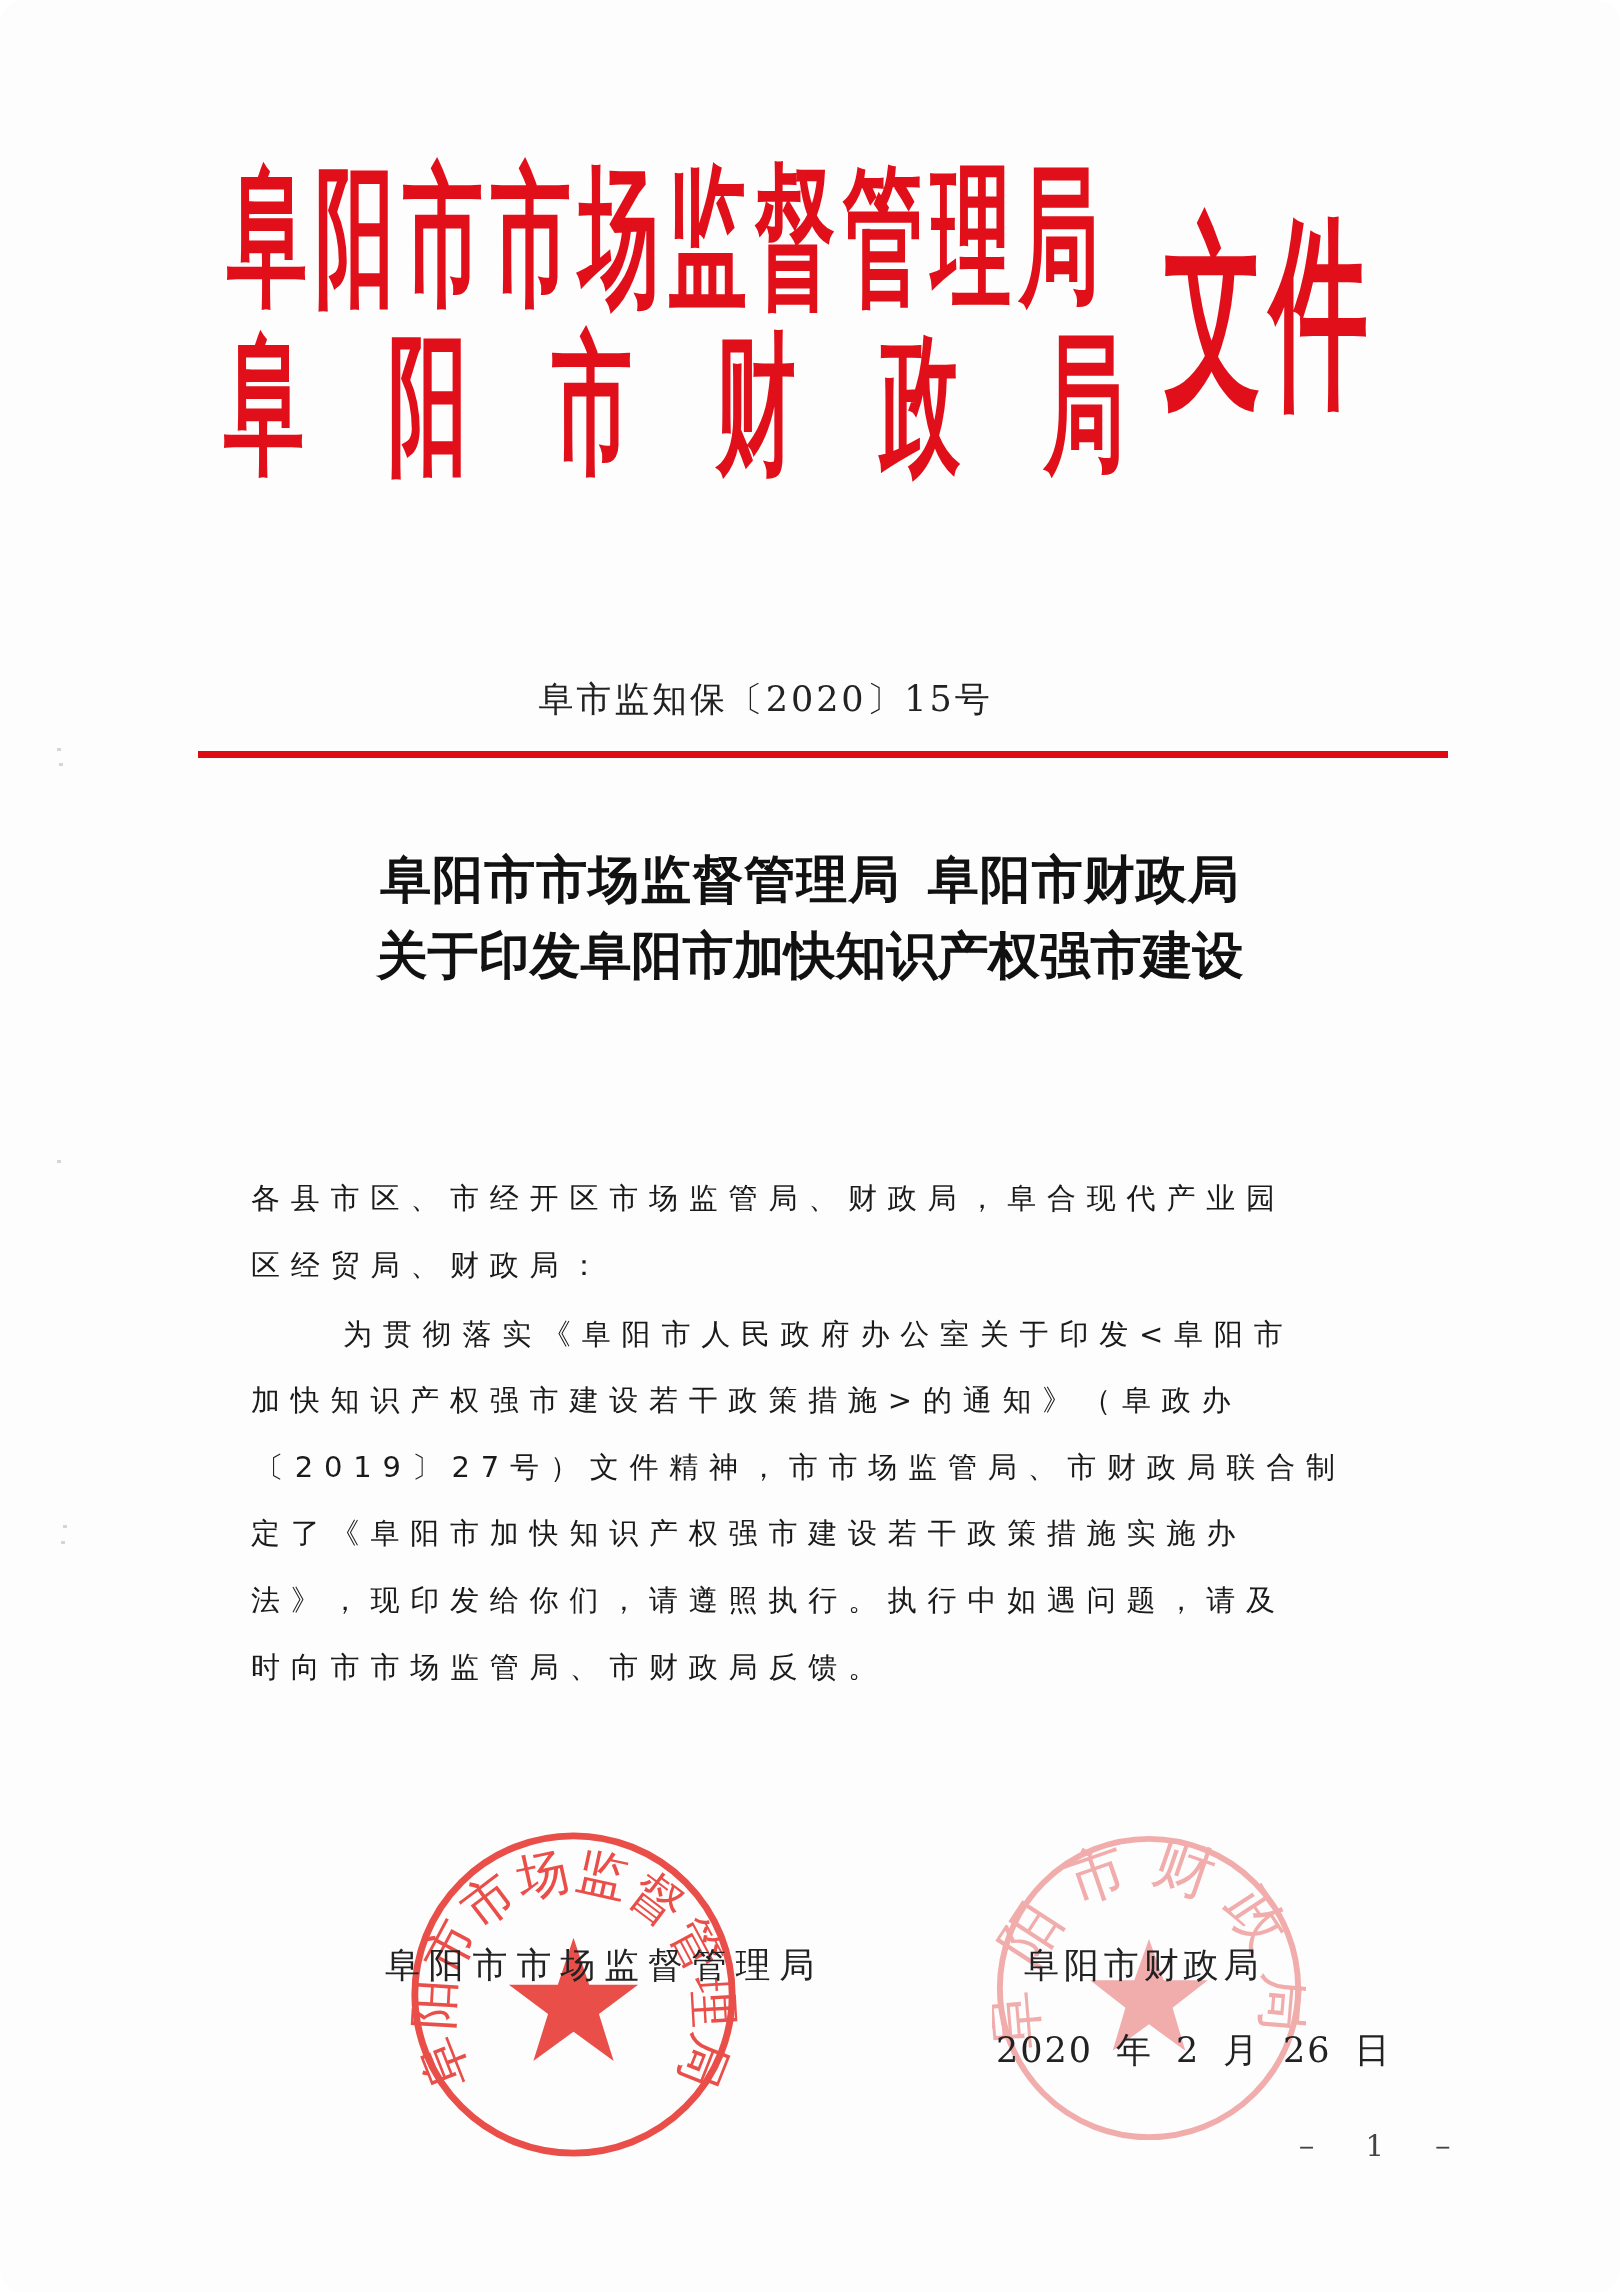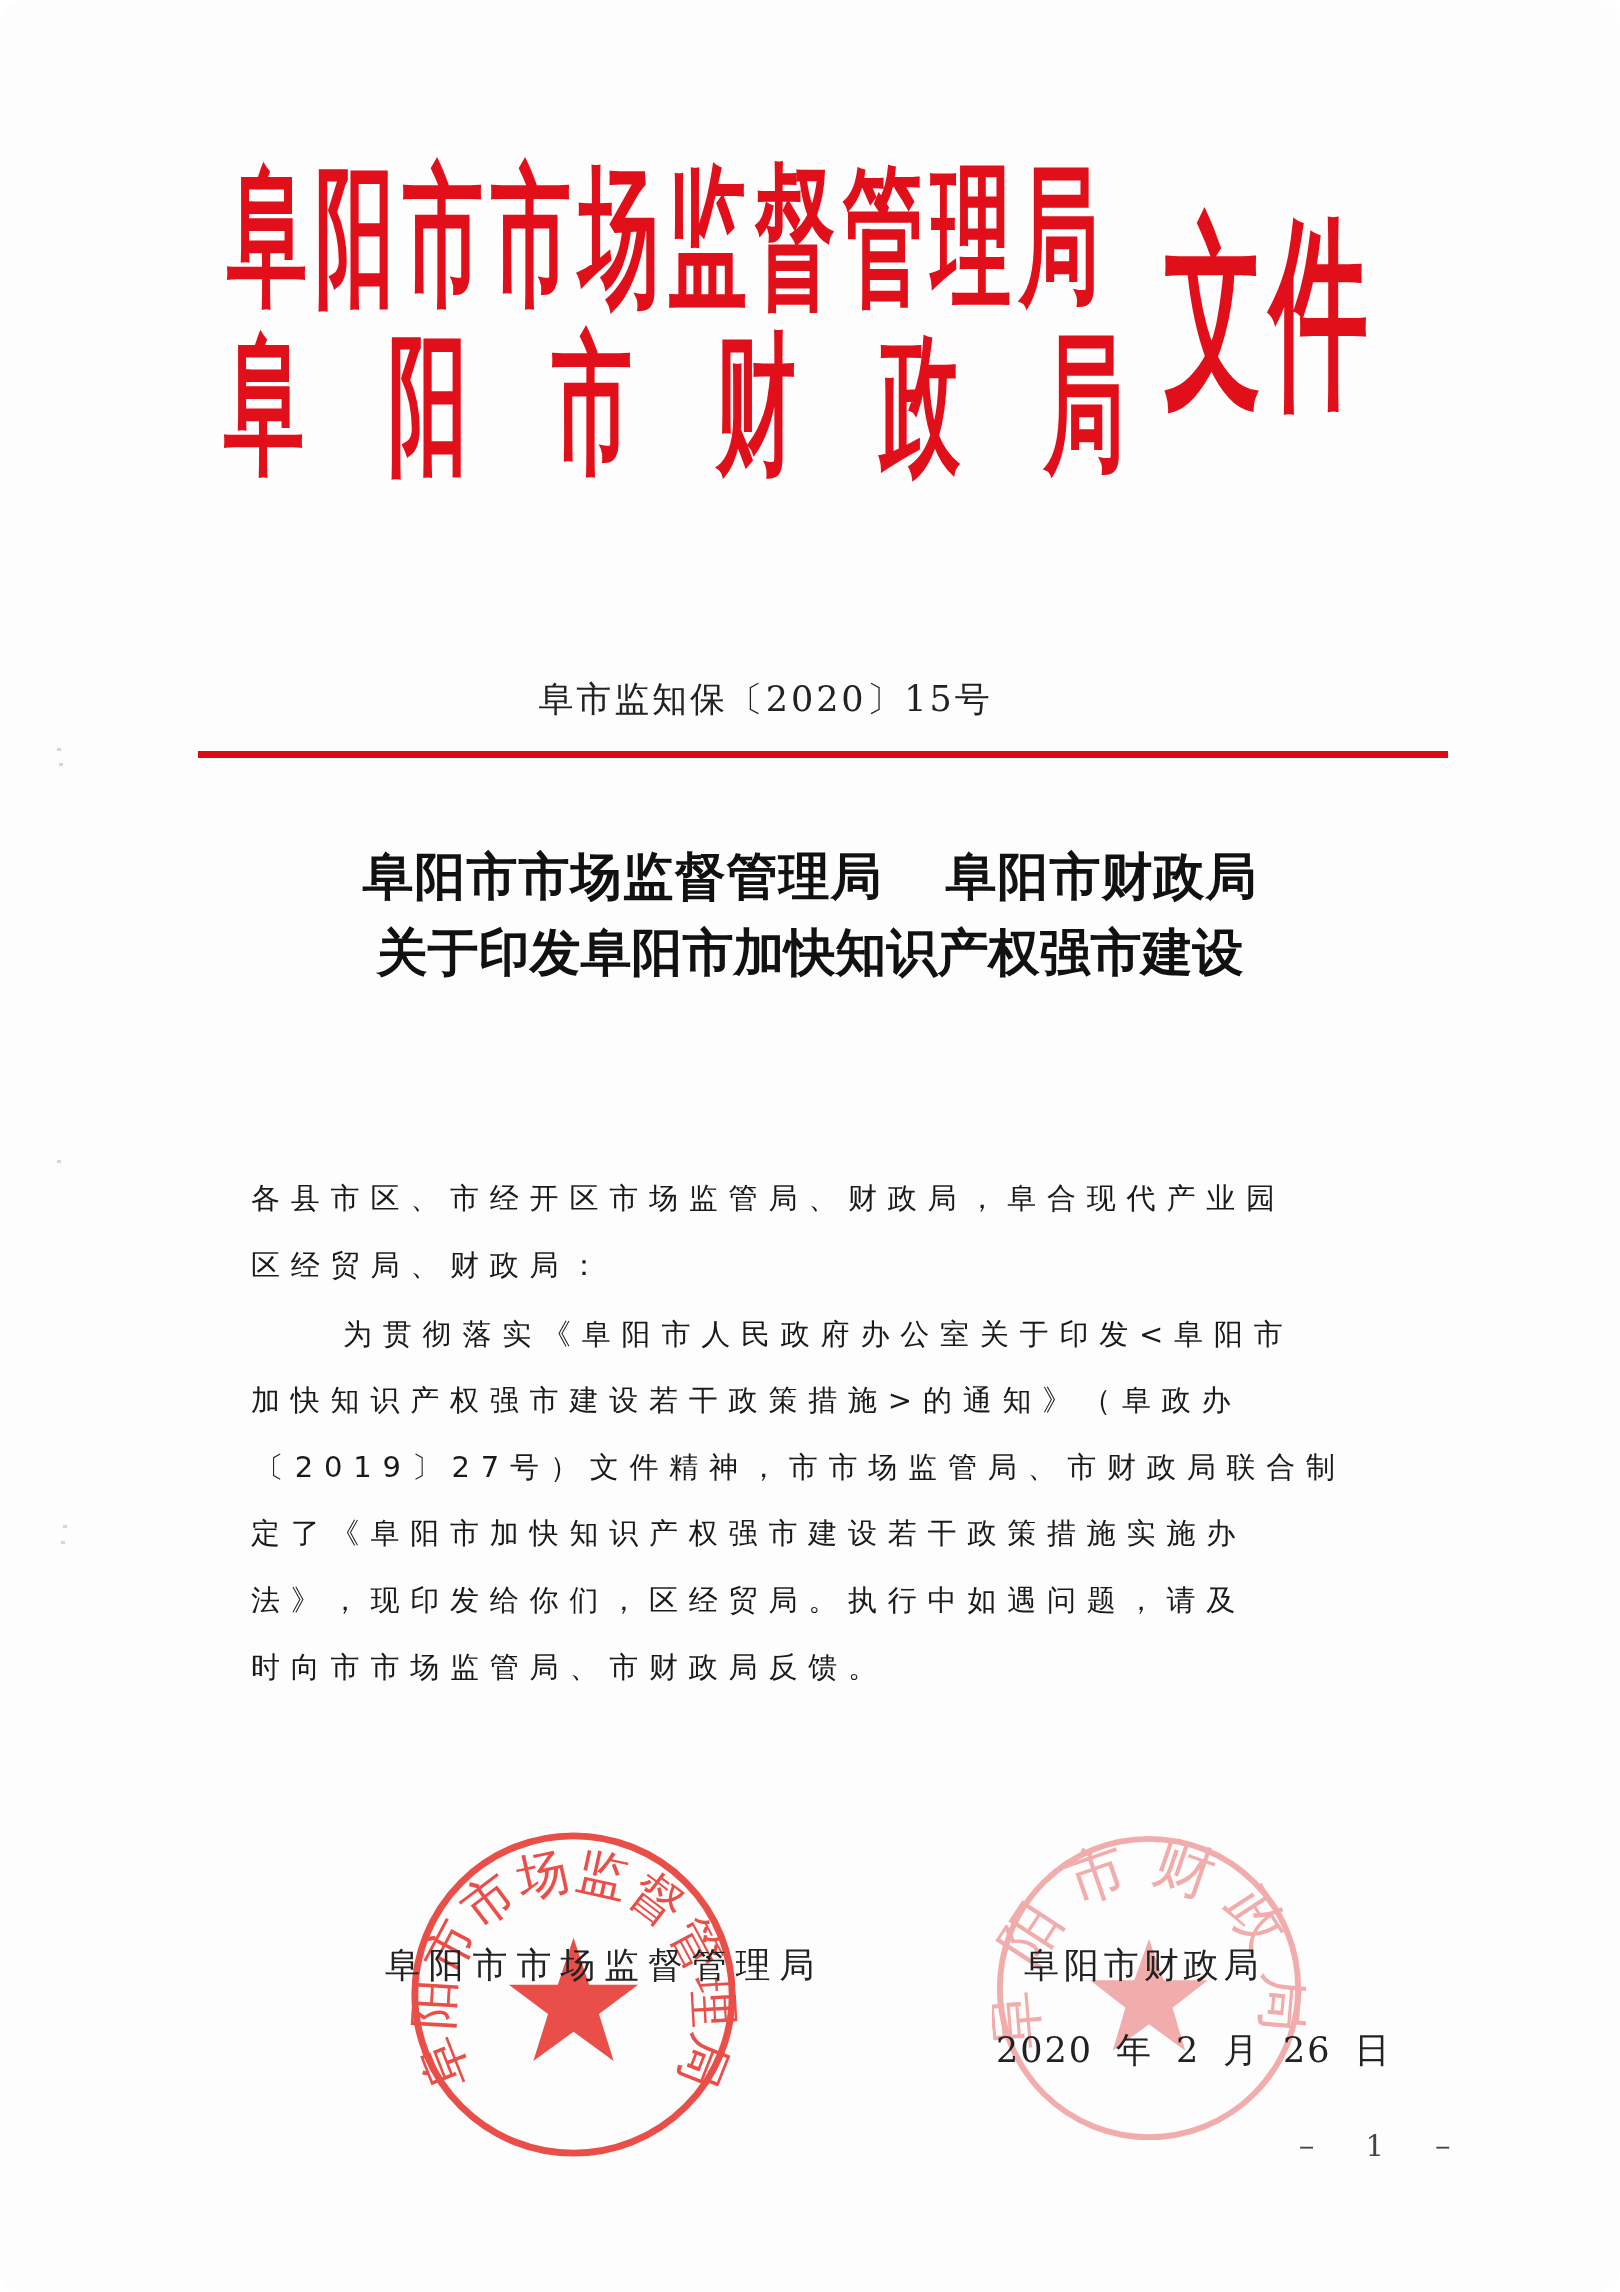--- a/index.html
+++ b/index.html
@@ -25,21 +25,21 @@
     position: absolute; left: 0; width: 1620px; top: 676px; text-align: center;
     font-family: "DejaVu Serif", serif; font-size: 35px; color: #222; letter-spacing: 2.9px;
     padding-right: 89px; box-sizing: border-box;
   }
   .red-rule {
     position: absolute; left: 198px; top: 751px; width: 1250px; height: 6.9px; background: #e00a14;
   }
 
   .title {
     position: absolute; left: 0; width: 1620px; text-align: center;
-    font-family: Liberation Mono, monospace; font-weight: bold; font-size: 51px; color: #111;
+    font-family: Liberation Serif, serif; font-weight: bold; font-size: 51px; color: #111;
     line-height: 1;
   }
   .title-1 { top: 855px; letter-spacing: 1px; }
   .title-2 { top: 931px; }
   .title-3 { top: 1010px; }
 
   .body-line {
     position: absolute; left: 251px;
     font-family: "DejaVu Sans", sans-serif; font-size: 29px; color: #1a1a1a;
     letter-spacing: 10.8px; white-space: nowrap; line-height: 1;
@@ -89,21 +89,21 @@
 
   <div class="title title-1" style="white-space:pre;">阜阳市市场监督管理局  阜阳市财政局</div>
   <div class="title title-2">关于印发阜阳市加快知识产权强市建设</div>
 
   <div class="body-line" style="top:1184px;">各县市区、市经开区市场监管局、财政局，阜合现代产业园</div>
   <div class="body-line indent" style="top:1320px;">为贯彻落实《阜阳市人民政府办公室关于印发&lt;阜阳市</div>
   <div class="body-line" style="top:1251px;">区经贸局、财政局：</div>
   <div class="body-line" style="top:1386px;">加快知识产权强市建设若干政策措施&gt;的通知》（阜政办</div>
   <div class="body-line" style="top:1453px;left:247px;margin-left:8px;">〔2019〕27号）文件精神，市市场监管局、市财政局联合制</div>
   <div class="body-line" style="top:1519px;">定了《阜阳市加快知识产权强市建设若干政策措施实施办</div>
-  <div class="body-line" style="top:1586px;">法》，现印发给你们，区经贸局。执行中如遇问题，请及</div>
+  <div class="body-line" style="top:1586px;">法》，现印发给你们，请遵照执行。执行中如遇问题，请及</div>
   <div class="body-line" style="top:1653px;">时向市市场监管局、市财政局反馈。</div>
 
   <svg class="stamp stamp-left" viewBox="0 0 340 340">
     <defs>
       <path id="arcL" d="M 62 250 A 125 125 0 1 1 278 250"></path>
     </defs>
     <circle cx="170" cy="170" r="162" fill="none" stroke="#e8403a" stroke-width="7"></circle>
     <text font-family="DejaVu Sans, sans-serif" font-size="52" fill="#e8403a" letter-spacing="2">
       <textPath href="#arcL" startOffset="50%" text-anchor="middle">阜阳市市场监督管理局</textPath>
     </text>

